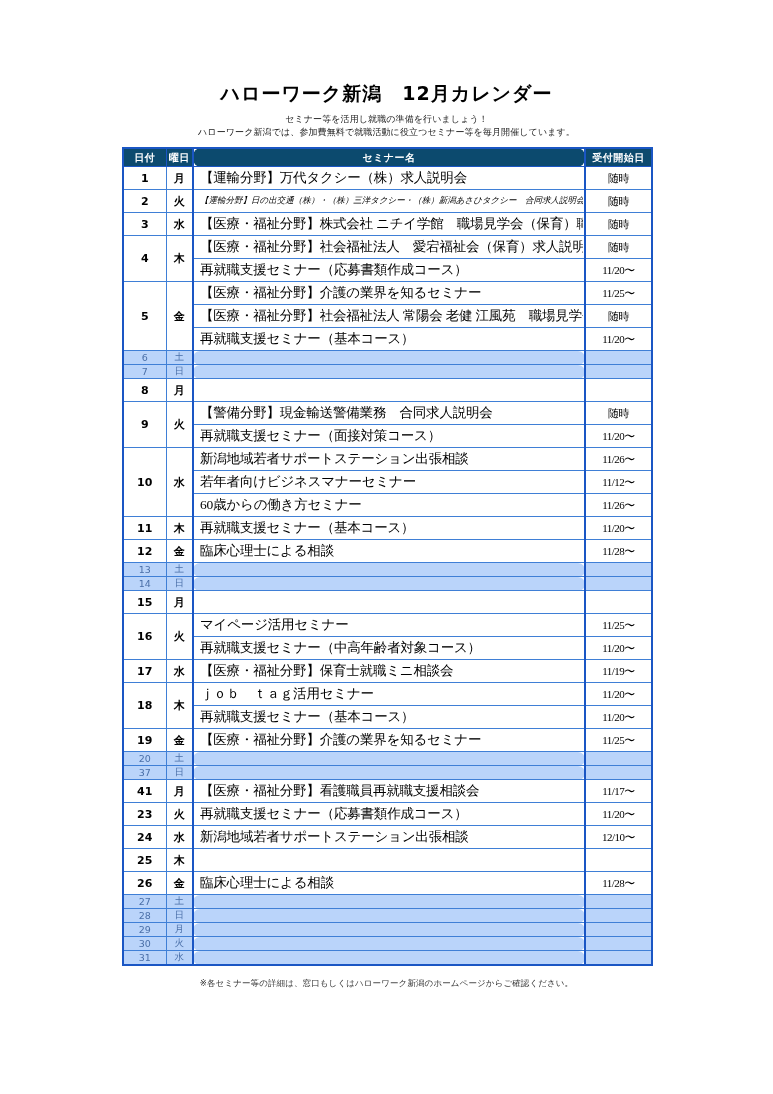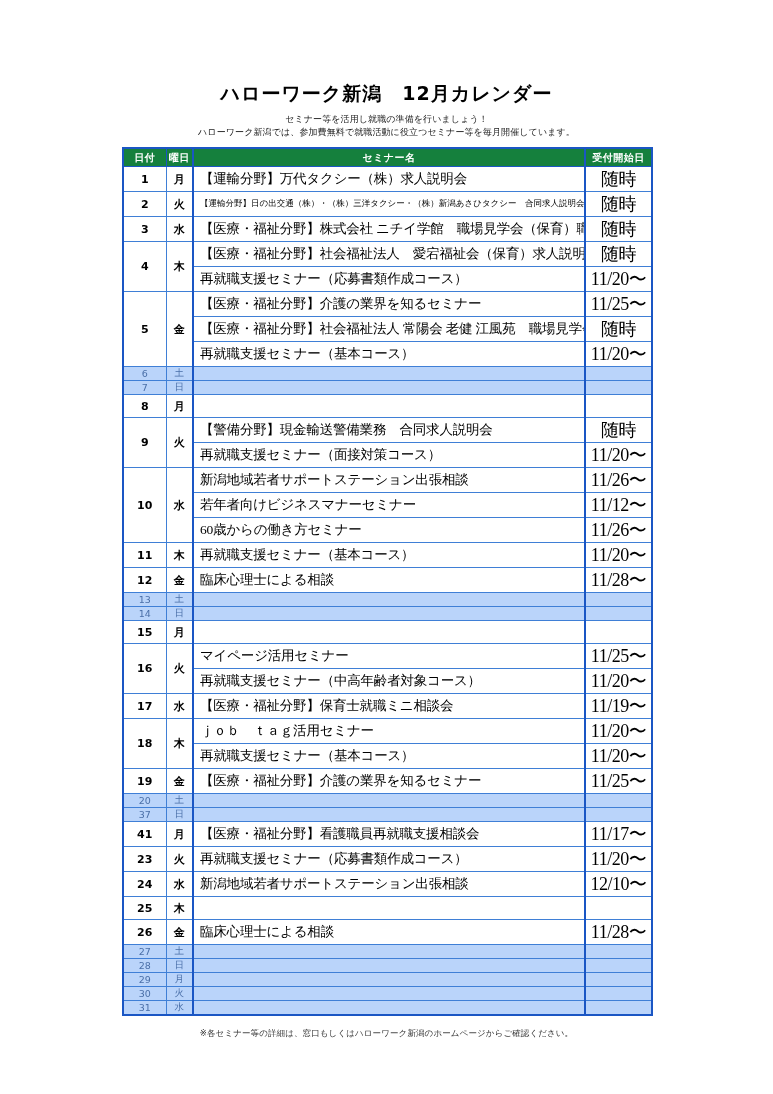--- a/index.html
+++ b/index.html
@@ -51,21 +51,21 @@
     table-layout: fixed;
     width: 529px;
     border: 2px solid #1a56c4;
   }
   table.cal col.c-date { width: 43px; }
   table.cal col.c-dow  { width: 27px; }
   table.cal col.c-name { width: 392px; }
   table.cal col.c-recv { width: 67px; }
 
   thead th {
-    background: #15803d;
+    background: #0c4a6e;
     color: #ffffff;
     font-family: "DejaVu Sans", "Liberation Sans", sans-serif;
     font-weight: bold;
     font-size: 10px;
     height: 17px;
     line-height: 17px;
     padding: 0;
     border: 1px solid #1a56c4;
     text-align: center;
     letter-spacing: 0.5px;
@@ -87,29 +87,30 @@
   td.name {
     padding-left: 6px;
     font-size: 13.5px;
     white-space: nowrap;
     overflow: hidden;
     letter-spacing: -0.2px;
   }
   td.name.small {
     font-size: 8.5px;
     letter-spacing: 0px;
+    font-style: italic;
   }
   td.recv {
     text-align: center;
-    font-size: 18px;
+    font-size: 11px;
     letter-spacing: -0.5px;
   }
   
   td.dow, thead th.dow { border-right: 2px solid #1a56c4; }
-  td.name, thead th.name { border-right: 2px solid #1a56c4; }
+  td.name, thead th.name { border-right: 2px solid #1a56c4; border-radius: 8px; }
 
   tr.weekend td {
     background: #bad4fa;
     height: 13px;
   }
   tr.weekend td.date, tr.weekend td.dow {
     color: #4a6fa8;
     font-weight: normal;
     font-size: 9.5px;
   }

